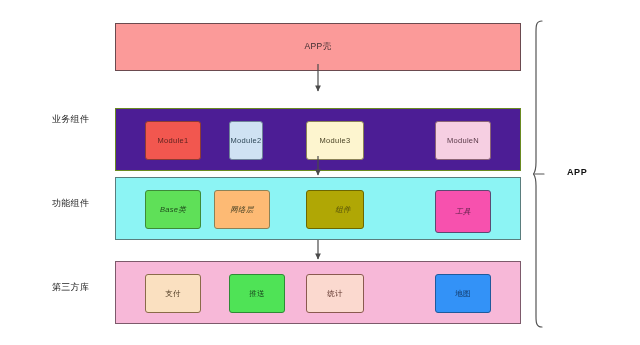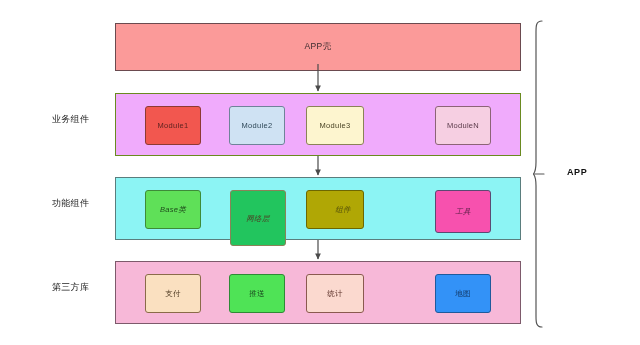--- a/index.html
+++ b/index.html
@@ -55,23 +55,23 @@
   .layer {
     position: absolute;
     left: 115px;
     width: 406px;
     box-sizing: border-box;
     border: 1.2px solid #5c5c5c;
     display: flex;
     align-items: center;
   }
   .layer.business {
-    top: 93px;
+    top: 108px;
     height: 63px;
-    background: #f0abfc;
+    background: #4c1d95;
     border-color: #6a8a20;
   }
   .layer.functional {
     top: 177px;
     height: 63px;
     background: #8cf4f4;
     border-color: #5a7d7d;
     font-style: italic;
   }
   .layer.thirdparty {
@@ -129,37 +129,37 @@
 
   <div class="shell-box">
     <span class="cap">APP壳</span>
   </div>
 
   <div class="row-label" style="left:52px; top:113px;">业务组件</div>
   <div class="layer business">
     <div class="chip" style="left:29px; top:12px; width:56px; height:39px; background:#f2574f; border-color:#8d3a33; color:#5e2320;">
       <span>Module1</span>
     </div>
-    <div class="chip" style="left:113px; top:12px; width:56px; height:39px; background:#cfe2f3; border-color:#6f8399; color:#2f4858;">
+    <div class="chip" style="left:113px; top:12px; width:34px; height:39px; background:#cfe2f3; border-color:#6f8399; color:#2f4858;">
       <span>Module2</span>
     </div>
     <div class="chip" style="left:190px; top:12px; width:58px; height:39px; background:#fdf5cf; border-color:#8a8257; color:#4a4426;">
       <span>Module3</span>
     </div>
     <div class="chip" style="left:319px; top:12px; width:56px; height:39px; background:#f6cfe2; border-color:#8c6476; color:#5a3a49;">
       <span>ModuleN</span>
     </div>
   </div>
 
   <div class="row-label" style="left:52px; top:197px;">功能组件</div>
   <div class="layer functional">
     <div class="chip" style="left:29px; top:12px; width:56px; height:39px; background:#5fe058; border-color:#3e8b38; color:#1f4a1c;">
       <span>Base类</span>
     </div>
-    <div class="chip" style="left:114px; top:12px; width:56px; height:56px; background:#22c55e; border-color:#8a8257; color:#4a4426;">
+    <div class="chip" style="left:98px; top:12px; width:56px; height:39px; background:#fdba74; border-color:#8a8257; color:#4a4426;">
       <span>网络层</span>
     </div>
     <div class="chip" style="left:190px; top:12px; width:58px; height:39px; background:#b0a705; border-color:#6d6700; color:#54500a;padding-left:16px;">
       <span>组件</span>
     </div>
     <div class="chip" style="left:319px; top:12px; width:56px; height:43px; background:#f751ae; border-color:#5b4a72; color:#5a1f46;">
       <span>工具</span>
     </div>
   </div>
 

